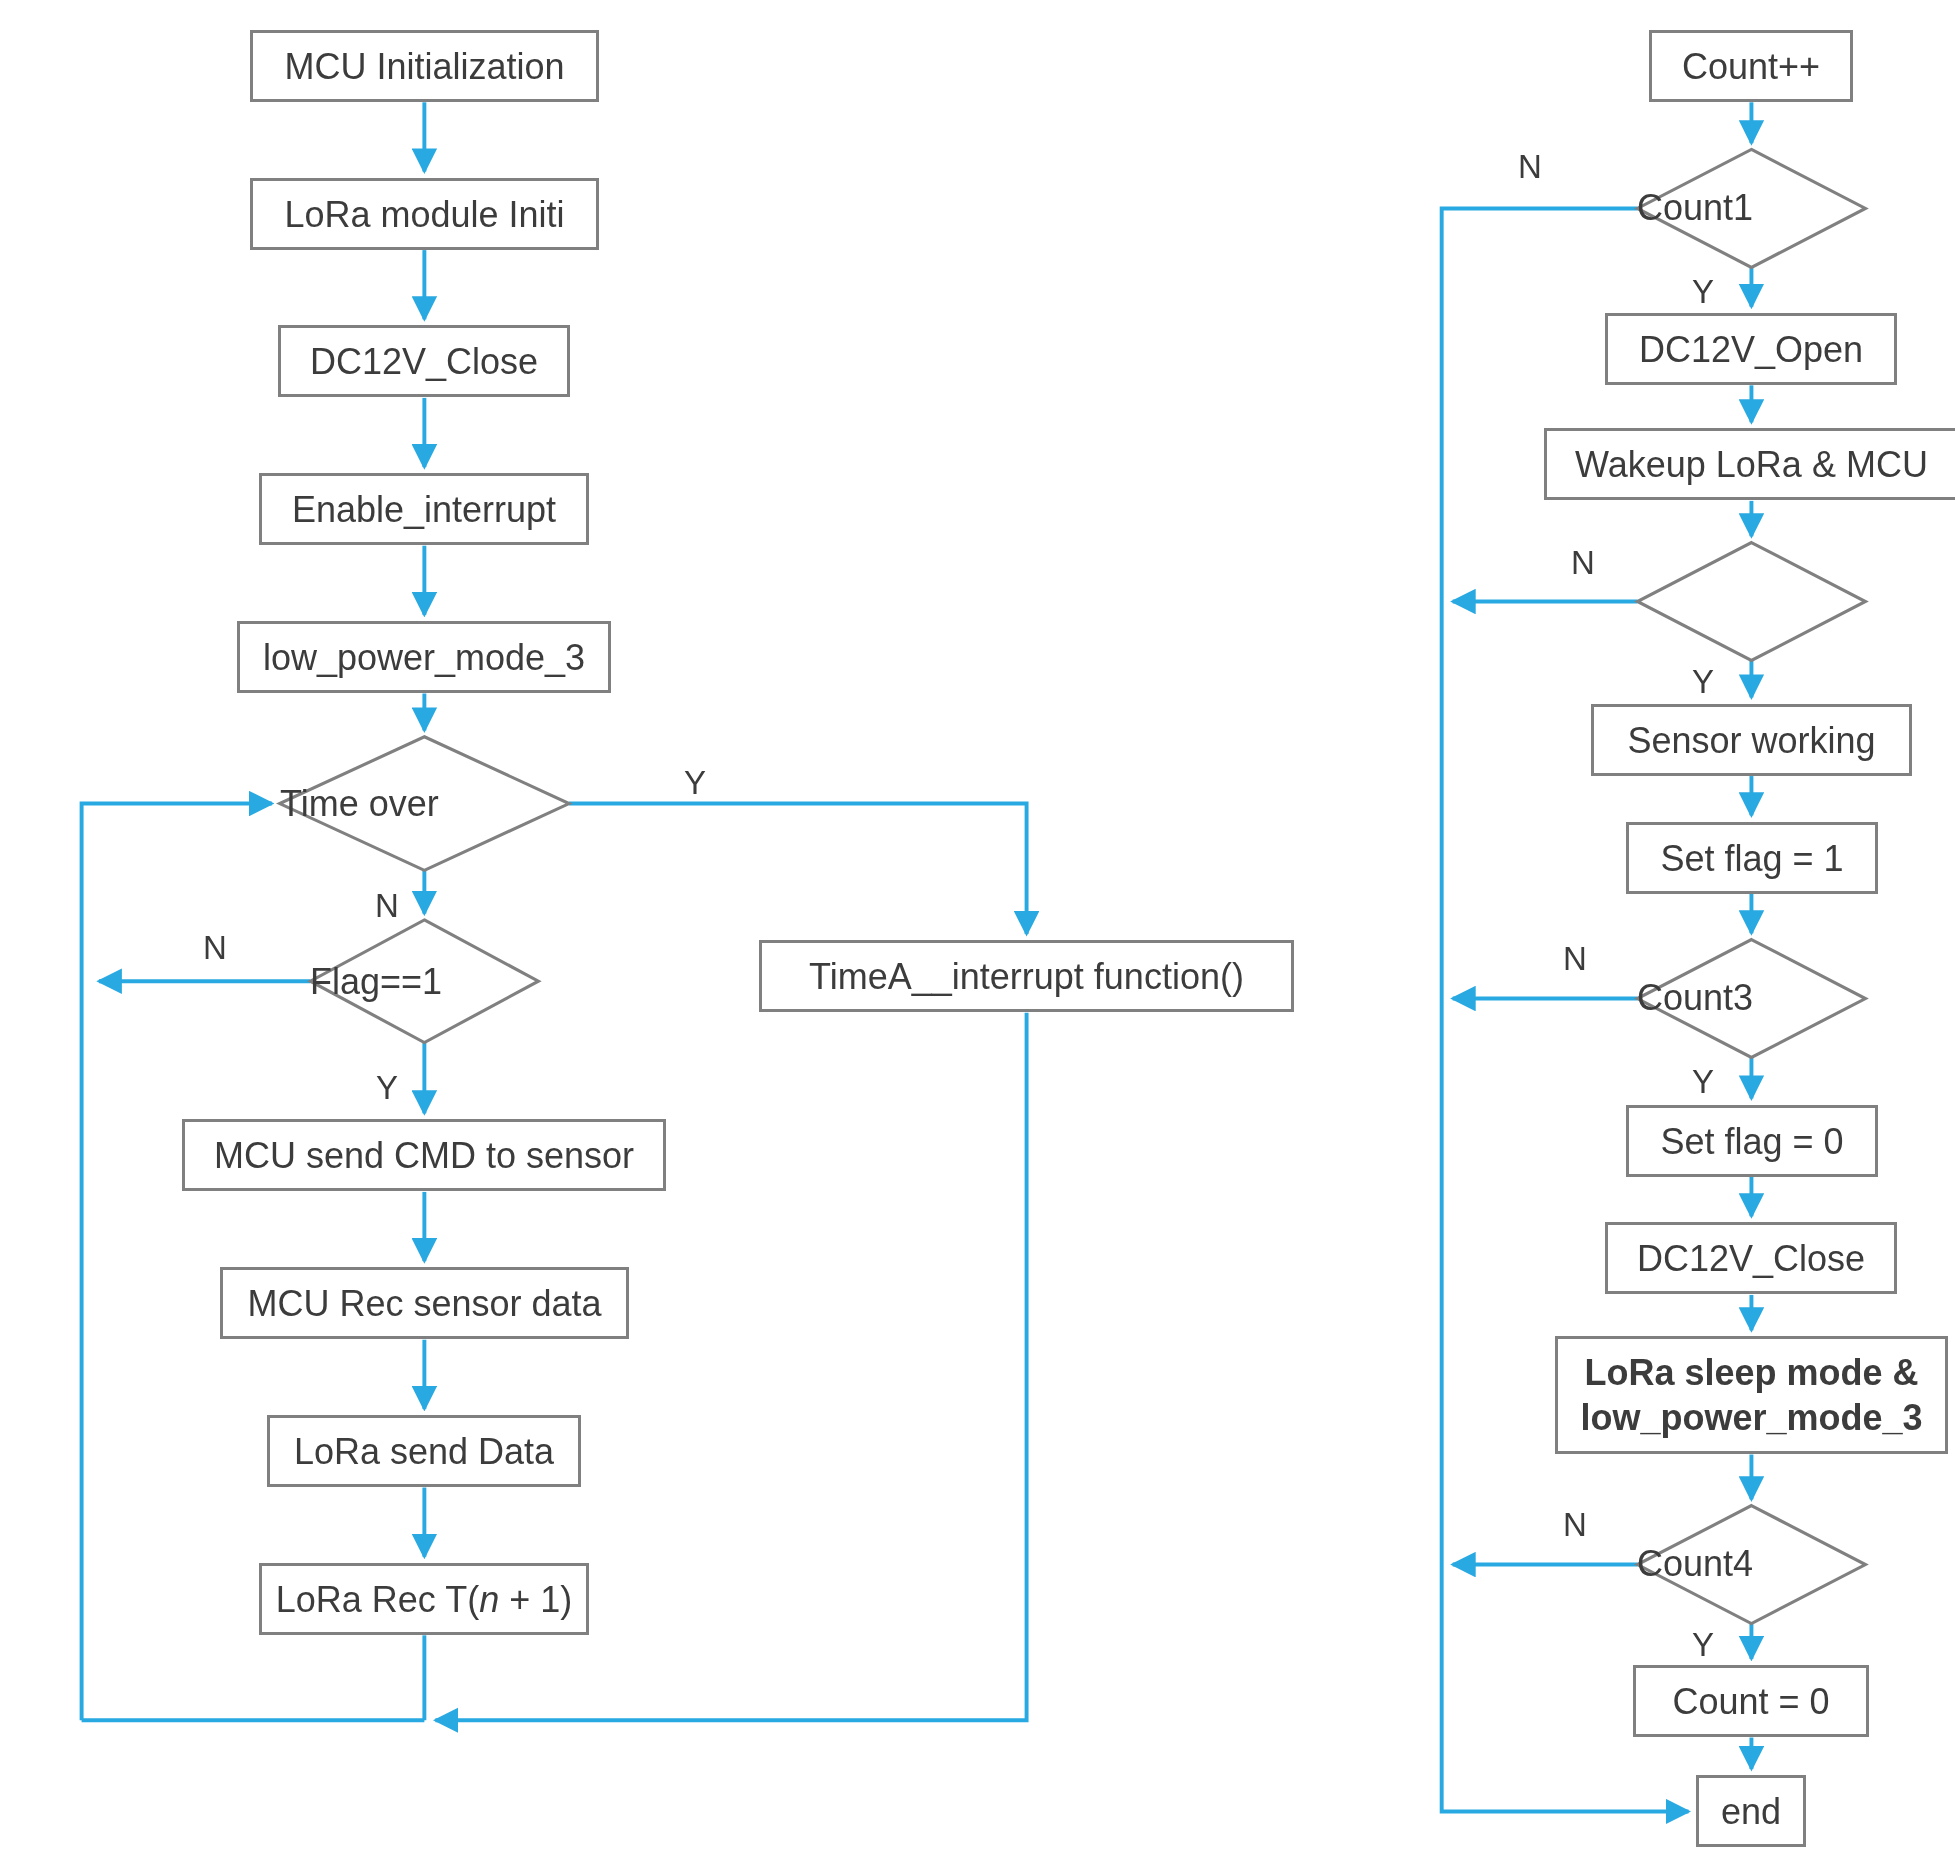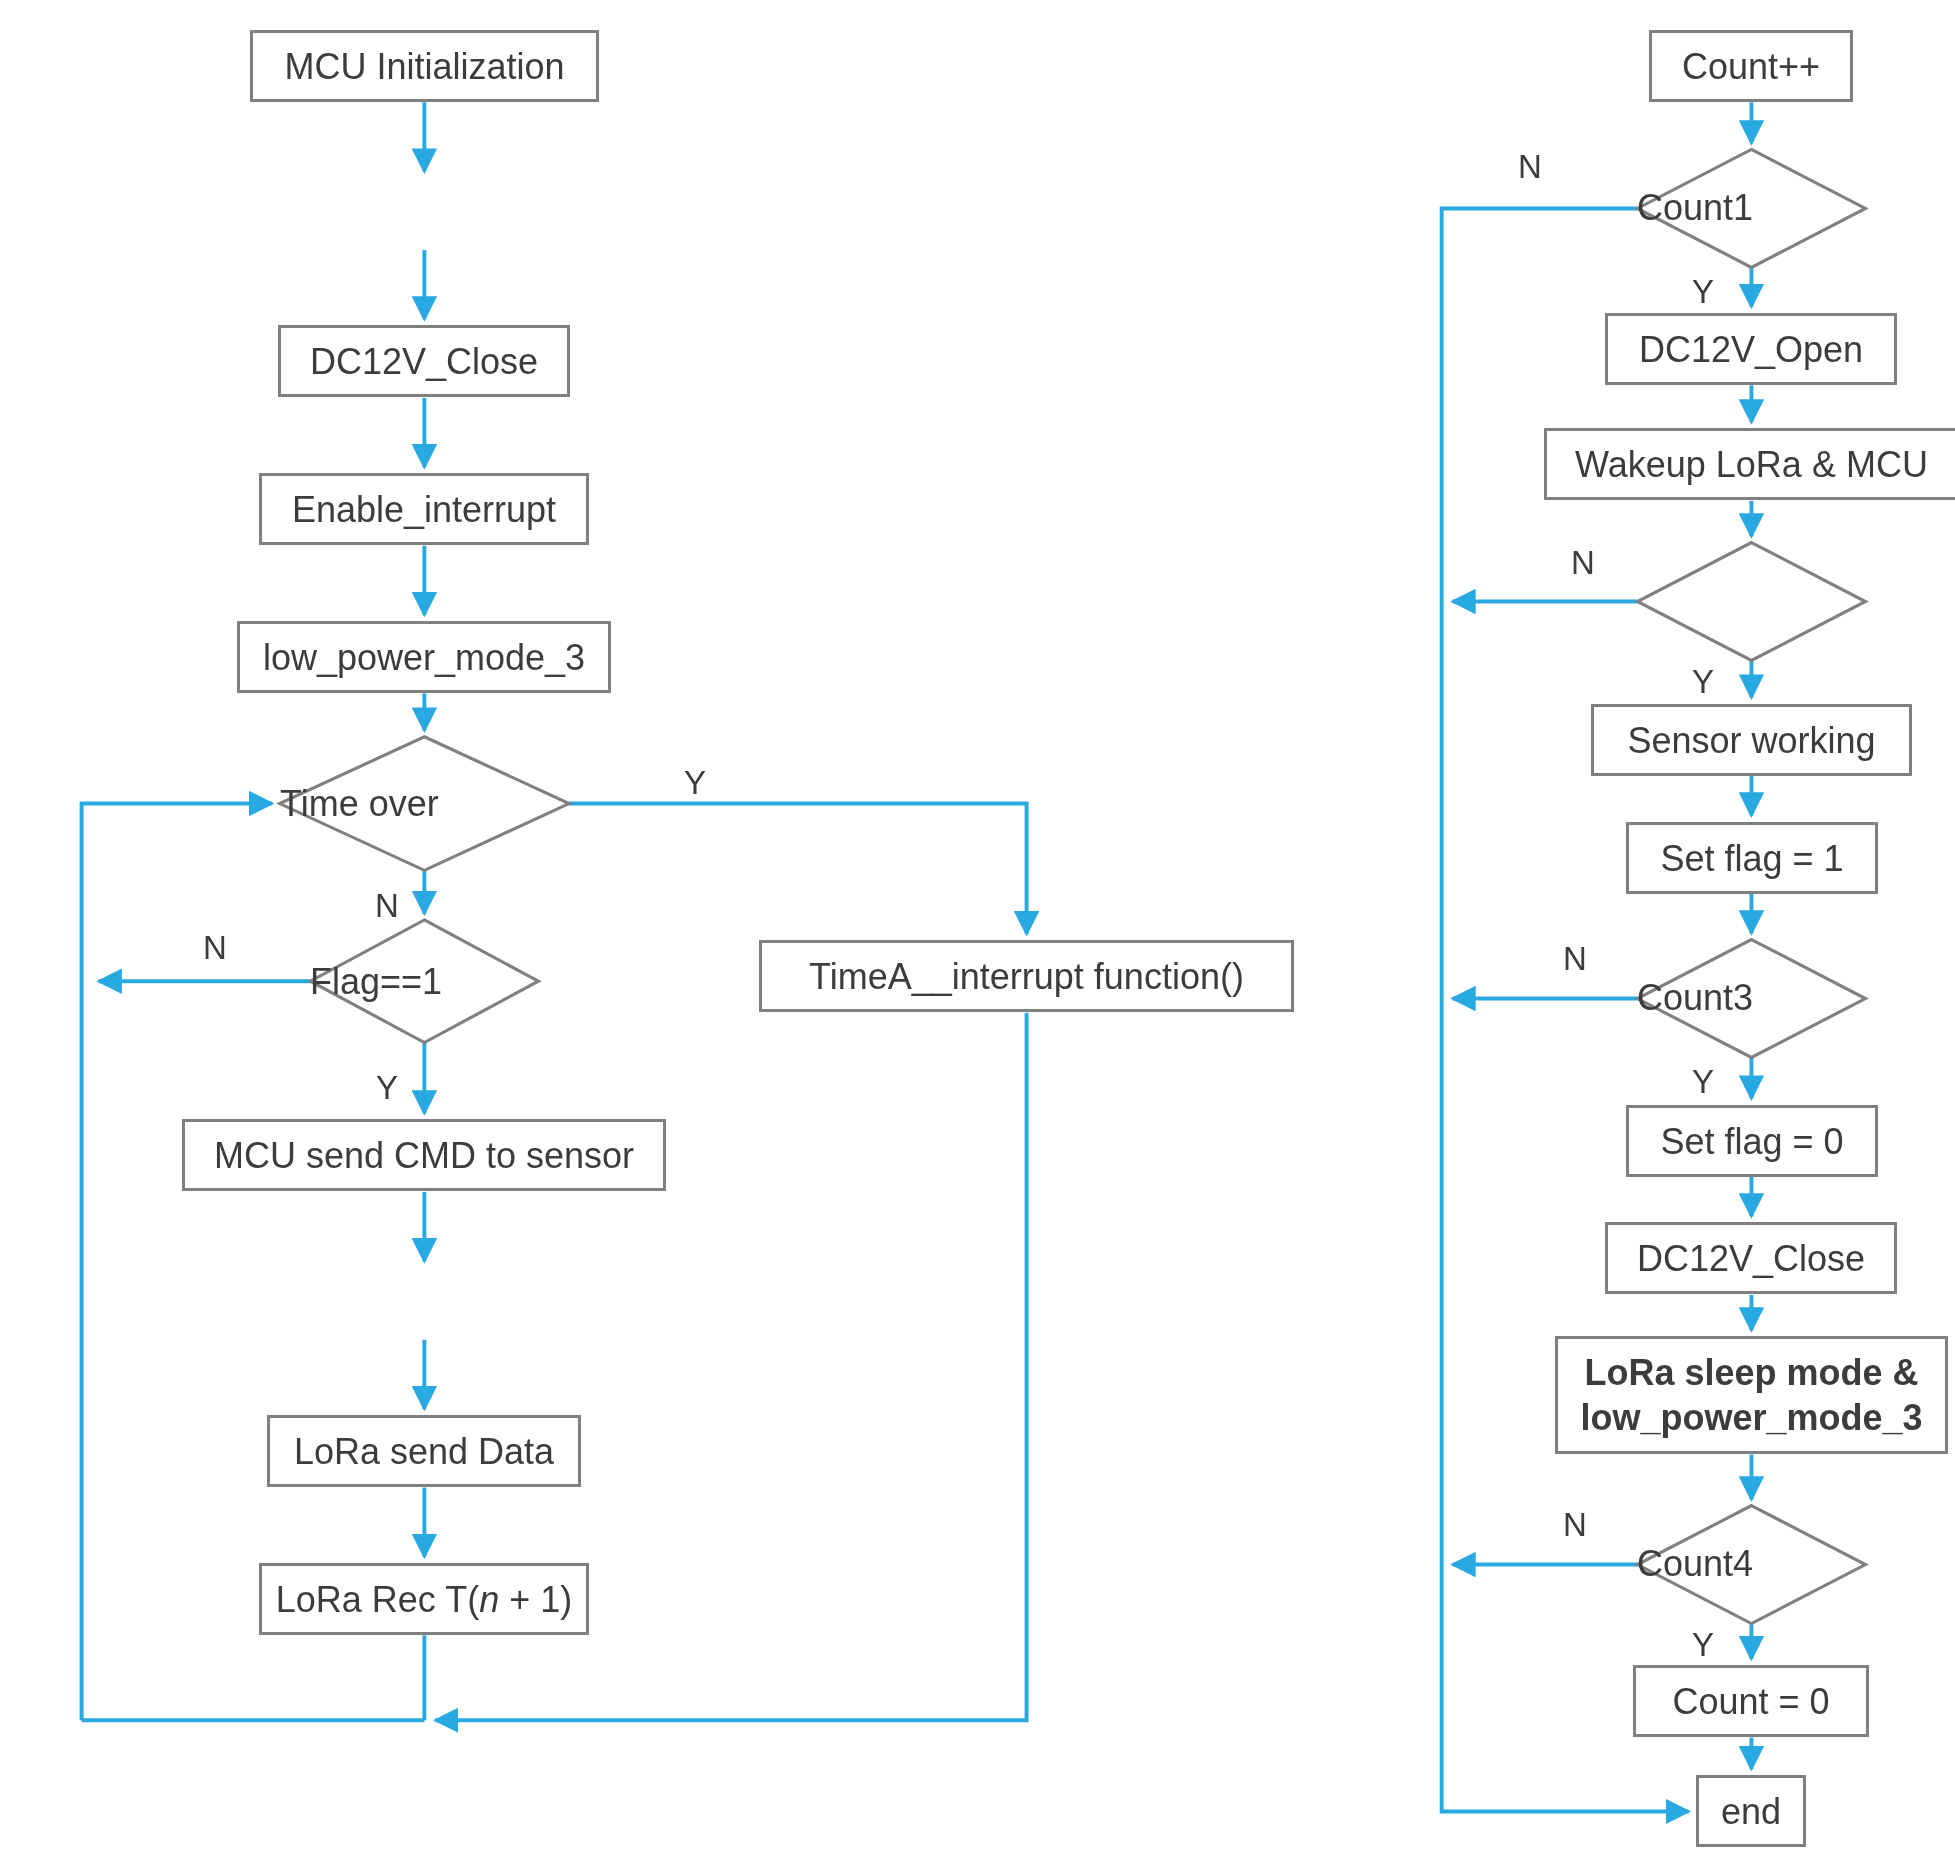--- a/index.html
+++ b/index.html
@@ -75,31 +75,37 @@
       <polygon points="2182,190 2327,265 2182,340 2037,265"></polygon>
       <polygon points="2182,690 2327,765 2182,840 2037,765"></polygon>
       <polygon points="2182,1195 2327,1270 2182,1345 2037,1270"></polygon>
       <polygon points="2182,1915 2327,1990 2182,2065 2037,1990"></polygon>
     </g>
   </svg>
 
   <div class="pbox" style="left:214px;top:30px;width:349px;height:72px">
       <span>MCU Initialization</span>
     </div>
+  <div class="pbox" style="left:214px;top:178px;width:349px;height:72px">
+      <span>LoRa module Initi</span>
+    </div>
   <div class="pbox" style="left:242px;top:325px;width:292px;height:72px">
       <span>DC12V_Close</span>
     </div>
   <div class="pbox" style="left:223px;top:473px;width:330px;height:72px">
       <span>Enable_interrupt</span>
     </div>
   <div class="pbox" style="left:201px;top:621px;width:374px;height:72px">
       <span>low_power_mode_3</span>
     </div>
   <div class="pbox" style="left:146px;top:1119px;width:484px;height:72px">
       <span>MCU send CMD to sensor</span>
+    </div>
+  <div class="pbox" style="left:184px;top:1267px;width:409px;height:72px">
+      <span>MCU Rec sensor data</span>
     </div>
   <div class="pbox" style="left:231px;top:1415px;width:314px;height:72px">
       <span>LoRa send Data</span>
     </div>
   <div class="pbox" style="left:223px;top:1563px;width:330px;height:72px">
     <span><span>LoRa Rec T(</span><i>n</i><span> + 1)</span></span>
   </div>
   <div class="pbox" style="left:723px;top:940px;width:535px;height:72px">
       <span>TimeA__interrupt function()</span>
     </div>

